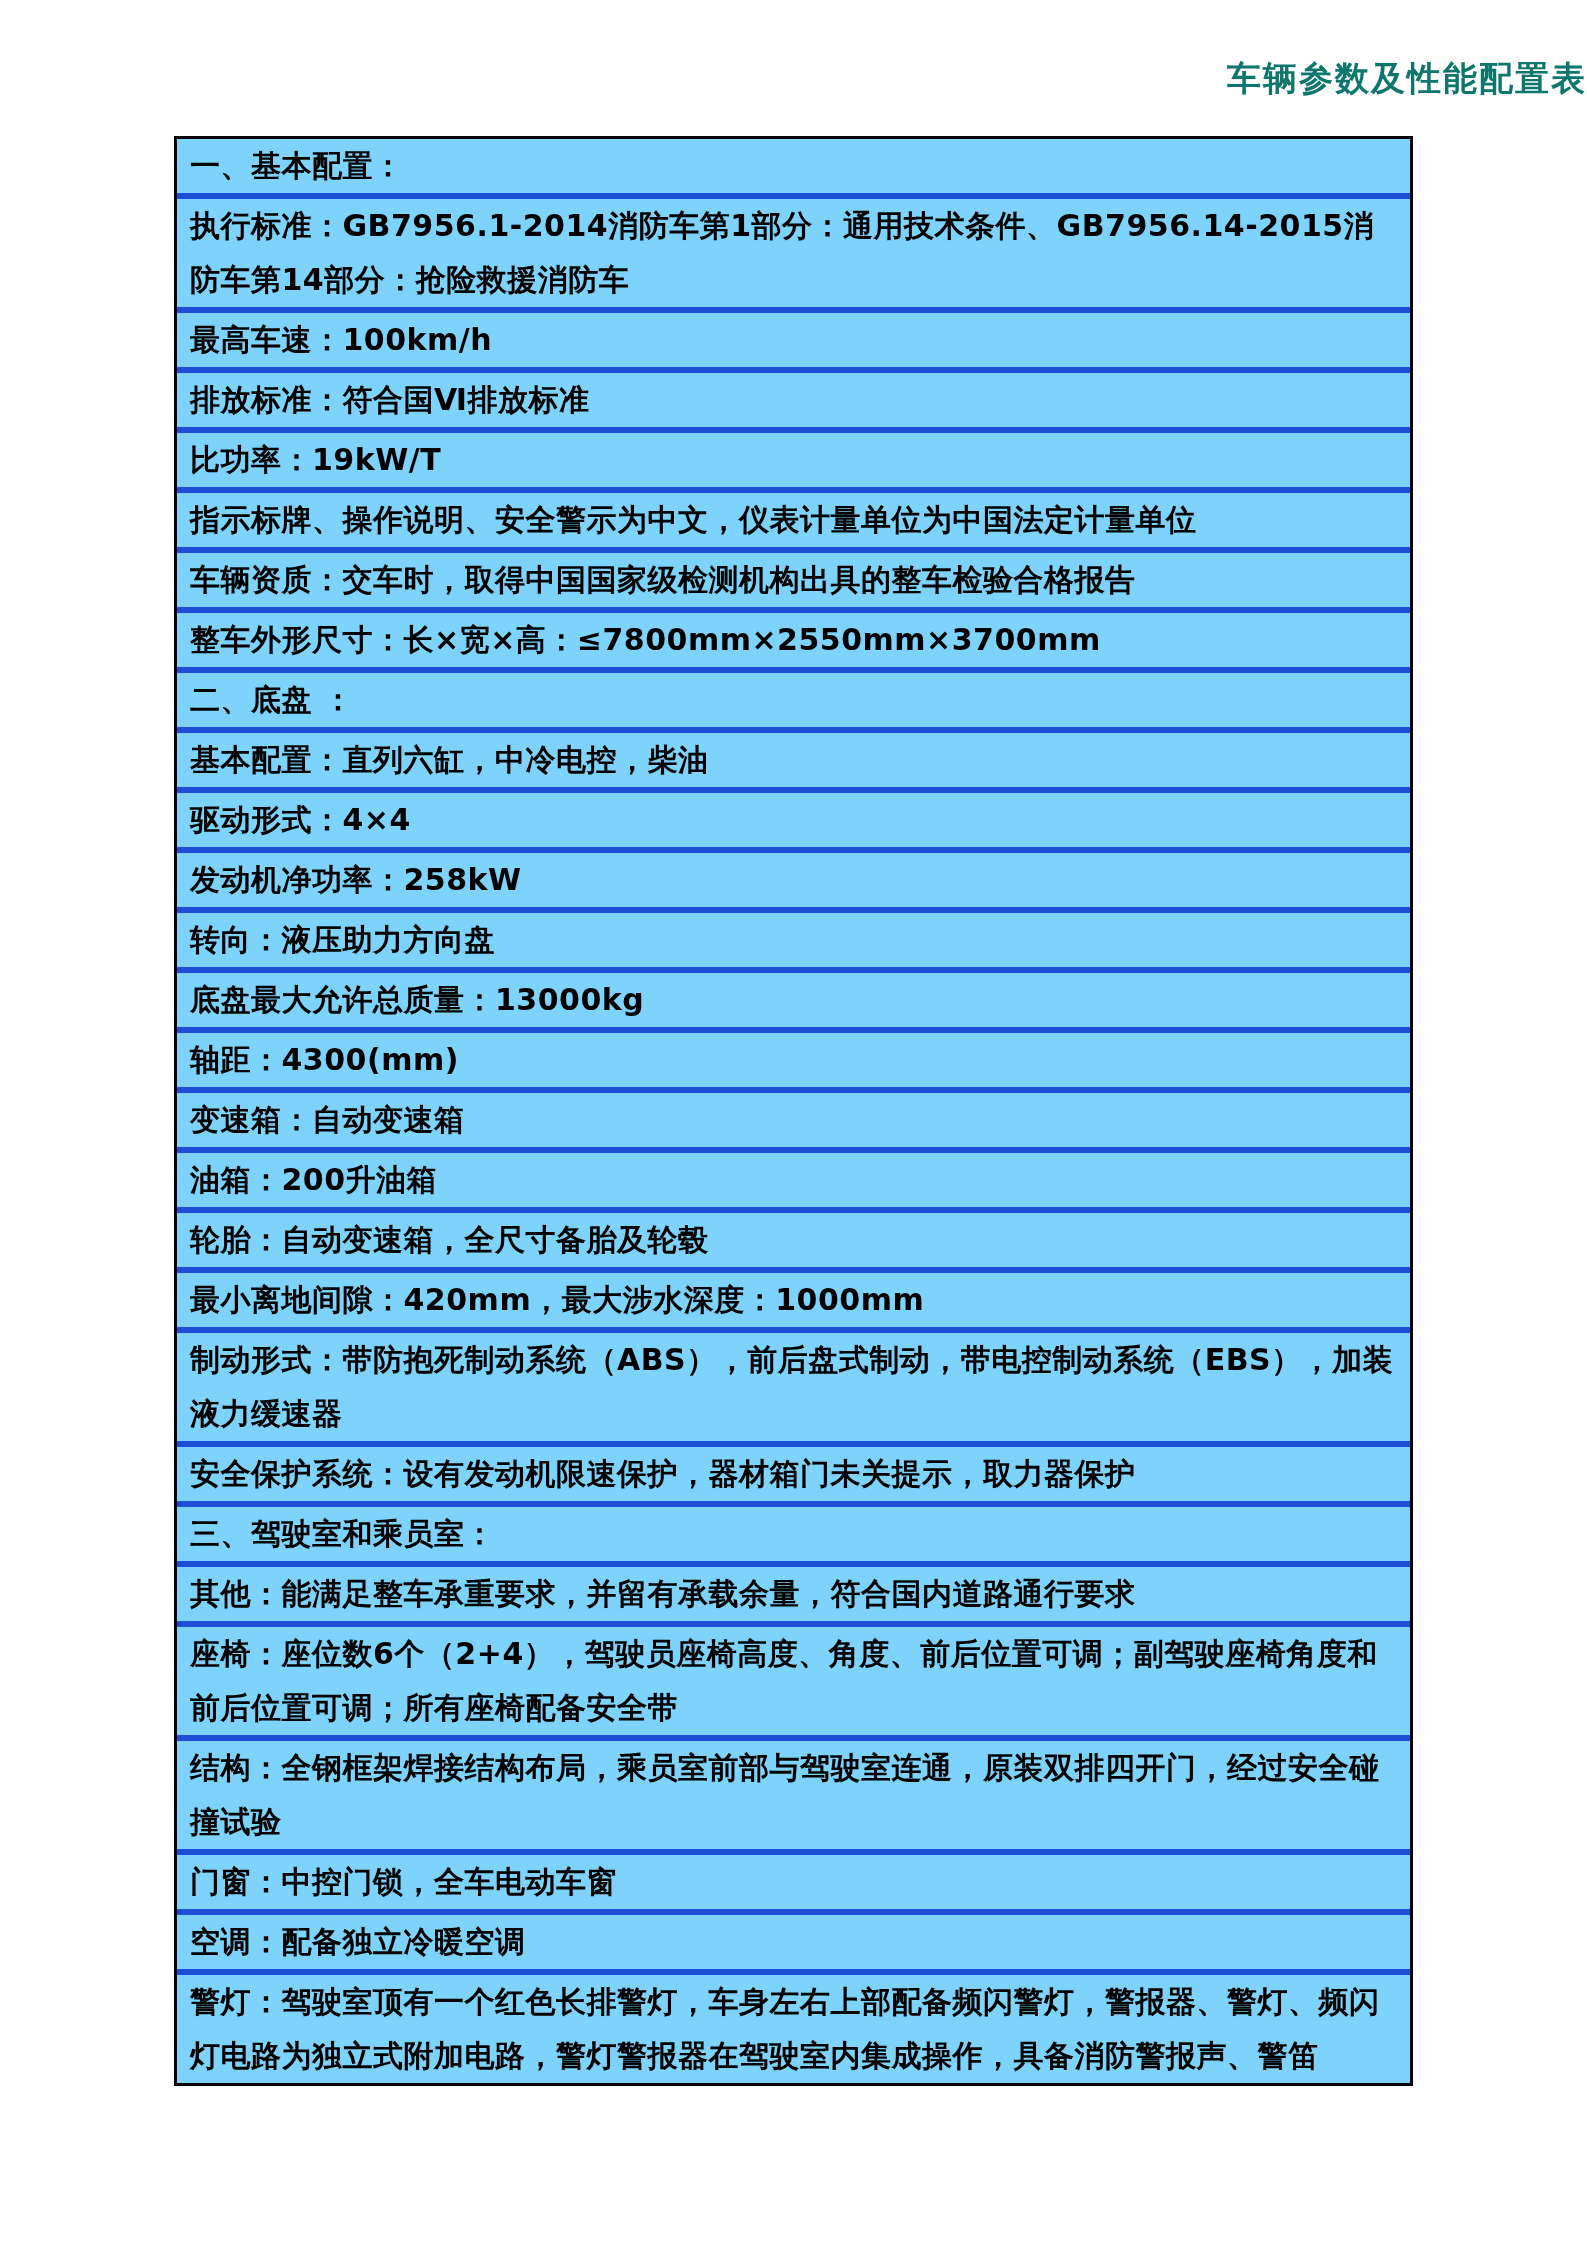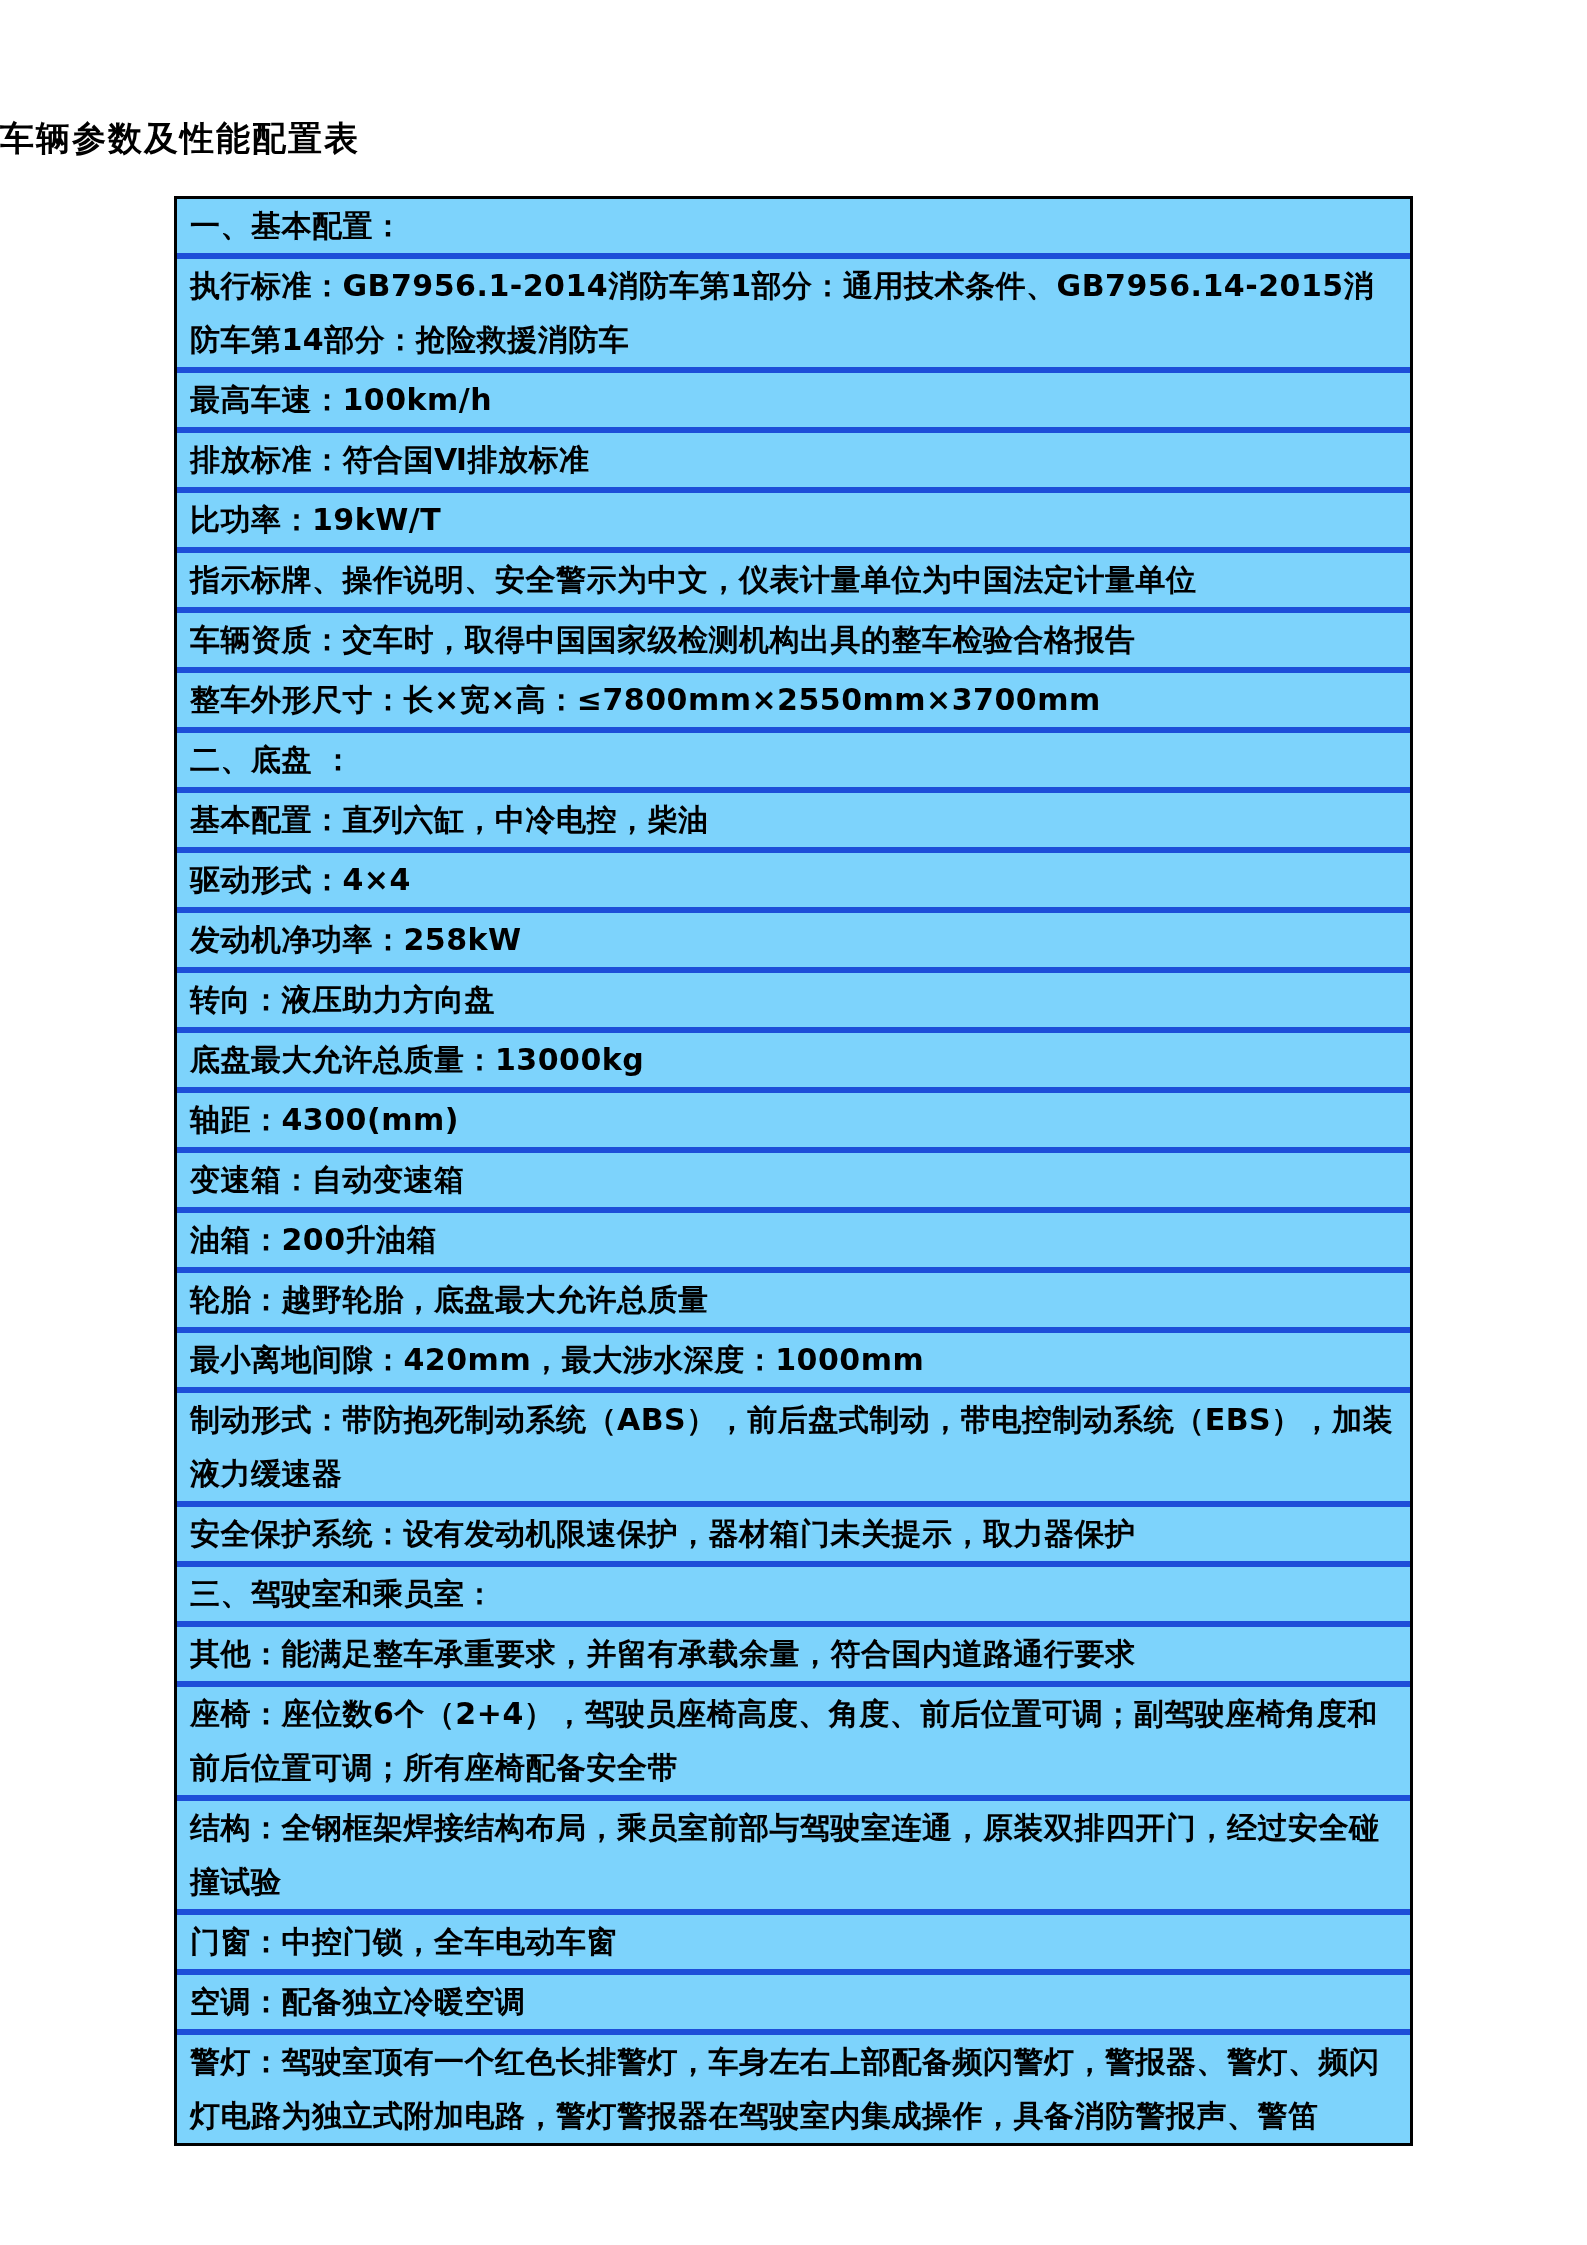--- a/index.html
+++ b/index.html
@@ -10,26 +10,26 @@
   body {
     width: 1587px;
     height: 2245px;
     position: relative;
     font-family: "DejaVu Sans", sans-serif;
     color: #000000;
     -webkit-font-smoothing: antialiased;
   }
   .page-title {
     margin: 0;
-    padding-top: 116px;
-    text-align: left;
+    padding-top: 56px;
+    text-align: right;
     font-size: 34px;
     font-weight: bold;
     letter-spacing: 2px;
-    color: #000000;
+    color: #0f766e;
   }
   .spec-table {
     margin: 34px 174px 0 174px;
     border: 3px solid #000000;
     background: #7dd3fc;
   }
   .spec-row {
     padding: 0 13px;
     font-size: 30px;
     font-weight: bold;
@@ -95,21 +95,21 @@
       <div class="spec-row">
         <span>轴距：4300(mm)</span>
       </div>
       <div class="spec-row">
         <span>变速箱：自动变速箱</span>
       </div>
       <div class="spec-row">
         <span>油箱：200升油箱</span>
       </div>
       <div class="spec-row">
-        <span>轮胎：越野轮胎，底盘最大允许总质量</span>
+        <span>轮胎：自动变速箱，全尺寸备胎及轮毂</span>
       </div>
       <div class="spec-row">
         <span>最小离地间隙：420mm，最大涉水深度：1000mm</span>
       </div>
       <div class="spec-row">
         <span>制动形式：带防抱死制动系统（ABS），前后盘式制动，带电控制动系统（EBS），加装液力缓速器</span>
       </div>
       <div class="spec-row">
         <span>安全保护系统：设有发动机限速保护，器材箱门未关提示，取力器保护</span>
       </div>

